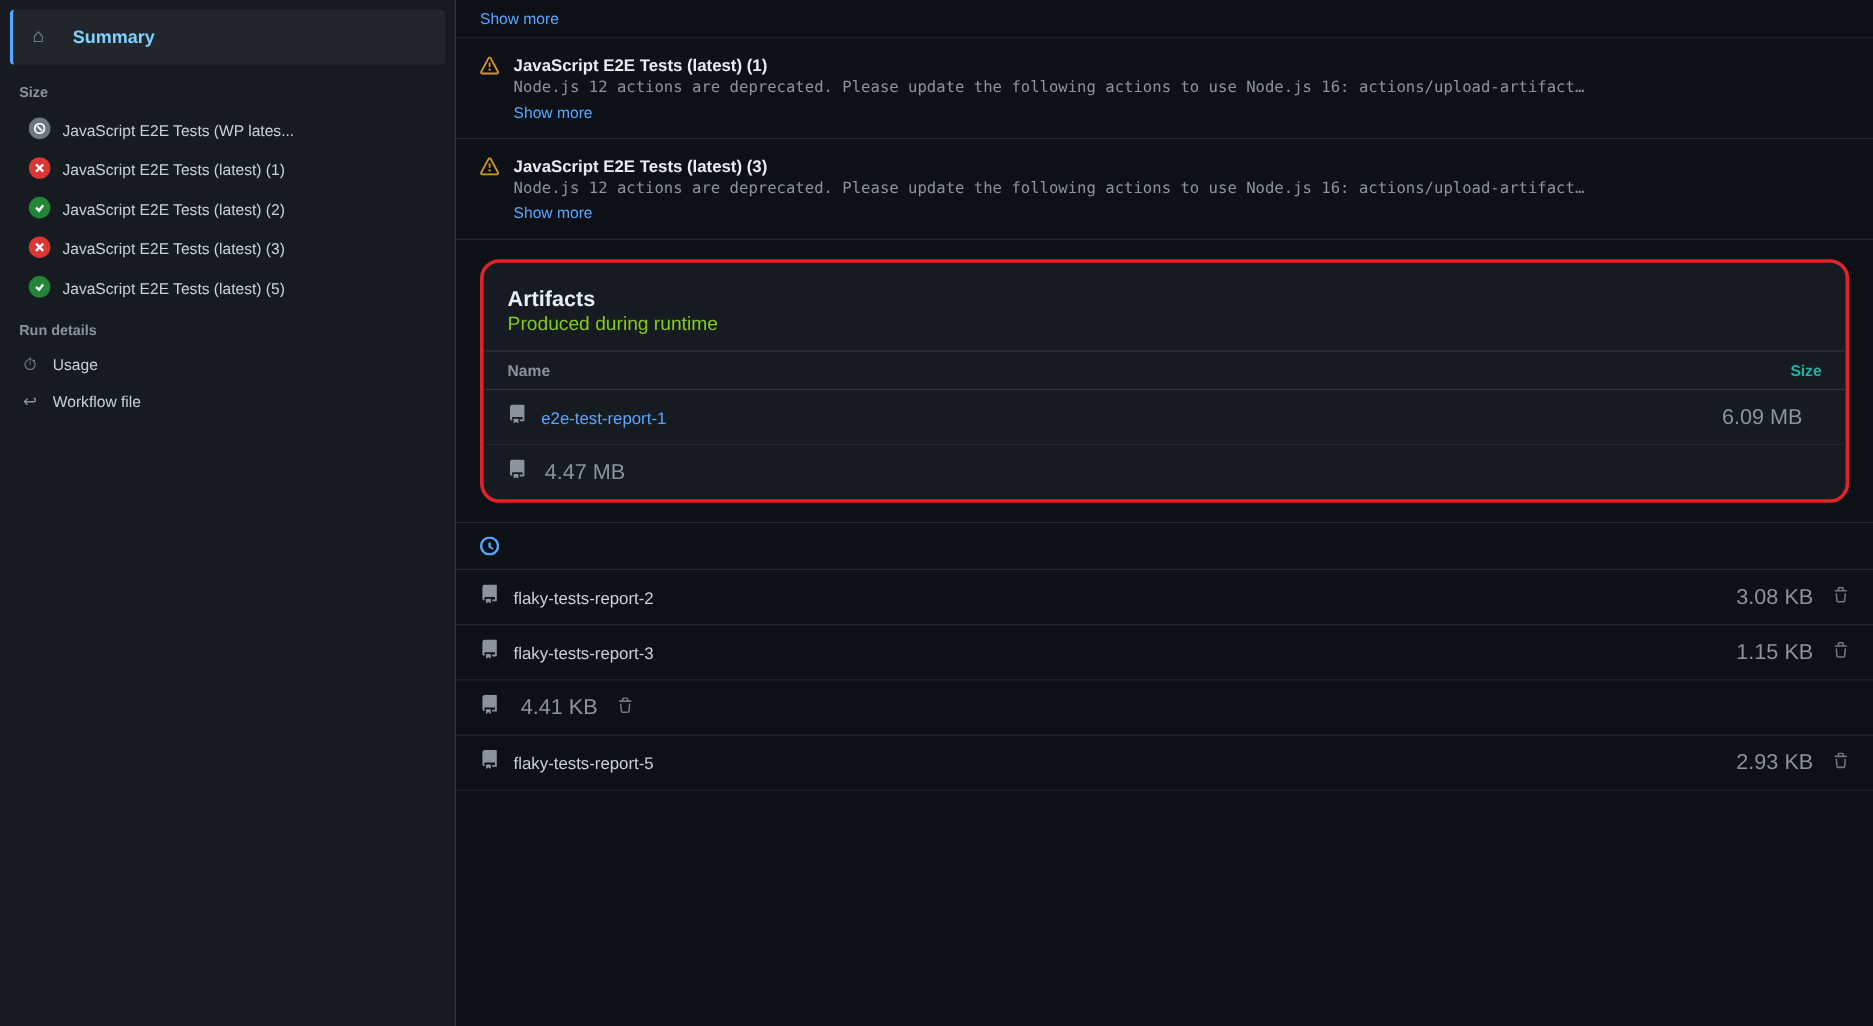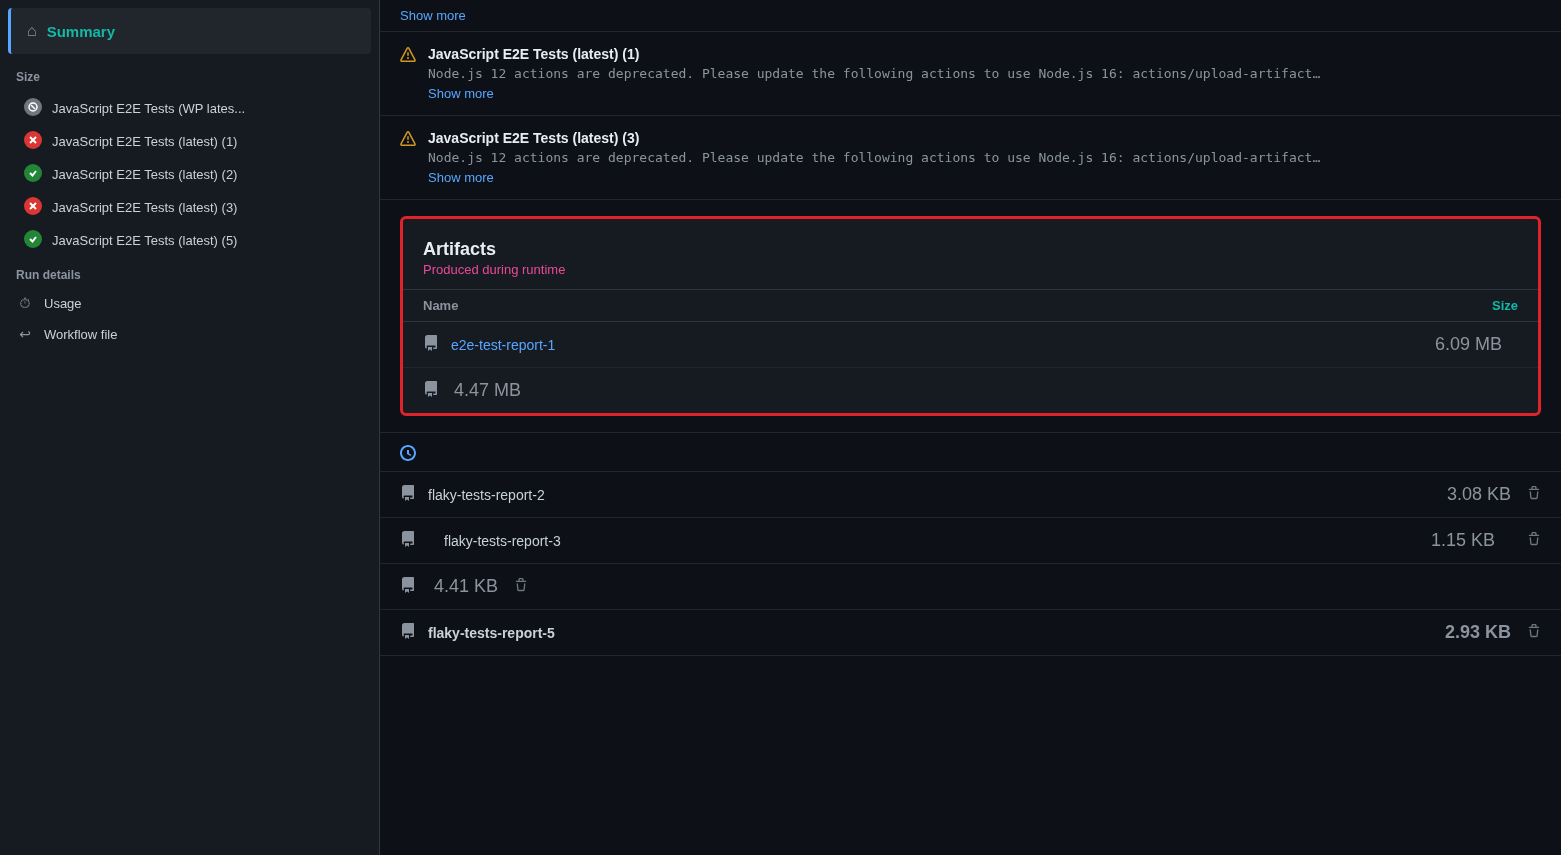--- a/index.html
+++ b/index.html
@@ -38,21 +38,22 @@
     }
 
     .sidebar-summary-icon {
       font-size: 16px;
       color: #8b949e;
     }
 
     .sidebar-summary-label {
       font-size: 15px;
       font-weight: 600;
-      color: #14b8a6;
+      color: #7dd3fc;
+      margin-left: 14px;
     }
 
     .sidebar-section-label {
       font-size: 12px;
       font-weight: 600;
       color: #8b949e;
       padding: 12px 16px 6px 16px;
       text-transform: none;
       letter-spacing: 0;
     }
@@ -182,40 +183,40 @@
     .show-more {
       color: #58a6ff;
       font-size: 13px;
       cursor: pointer;
       text-decoration: none;
     }
 
     
     .artifacts-highlighted {
       border: 3px solid #e0222a;
-      border-radius: 6px;
+      border-radius: 16px;
       margin: 16px 20px;
       background: #161b22;
       overflow: hidden;
     }
 
     .artifacts-header {
       padding: 20px 20px 12px 20px;
     }
 
     .artifacts-title {
       font-size: 18px;
       font-weight: 600;
       color: #e6edf3;
       margin-bottom: 2px;
     }
 
     .artifacts-subtitle {
-      font-size: 13px;
-      color: #ec4899;
+      font-size: 16px;
+      color: #84cc16;
     }
 
     .artifacts-table-header {
       display: flex;
       justify-content: space-between;
       padding: 8px 20px;
       border-top: 1px solid #30363d;
       border-bottom: 1px solid #30363d;
     }
 
@@ -441,40 +442,40 @@
       <div class="artifact-row" style="border-bottom: 1px solid rgb(33, 38, 45); padding: 12px 20px; display: flex; align-items: center;">
         <span class="artifact-icon"><svg width="16" height="16" viewBox="0 0 16 16" fill="#8b949e">
             <path d="M2 2.5A2.5 2.5 0 014.5 0h8.75a.75.75 0 01.75.75v12.5a.75.75 0 01-.75.75h-2.5a.75.75 0 110-1.5h1.75v-2h-8a1 1 0 00-.714 1.7.75.75 0 01-1.072 1.05A2.495 2.495 0 012 11.5v-9zm10.5-1V9h-8c-.356 0-.694.074-1 .208V2.5a1 1 0 011-1h8zM5 12.25v3.25a.25.25 0 00.4.2l1.45-1.087a.25.25 0 01.3 0L8.6 15.7a.25.25 0 00.4-.2v-3.25a.25.25 0 00-.25-.25h-3.5a.25.25 0 00-.25.25z"></path>
           </svg></span>
         <span class="artifact-name plain">flaky-tests-report-2</span>
         <span class="artifact-size">3.08 KB</span>
         <span class="delete-icon"><svg width="14" height="14" viewBox="0 0 16 16" fill="currentColor">
             <path fill-rule="evenodd" d="M6.5 1.75a.25.25 0 01.25-.25h2.5a.25.25 0 01.25.25V3h-3V1.75zm4.5 0V3h2.25a.75.75 0 010 1.5H2.75a.75.75 0 010-1.5H5V1.75C5 .784 5.784 0 6.75 0h2.5C10.216 0 11 .784 11 1.75zM4.496 6.675a.75.75 0 10-1.492.15l.66 6.6A1.75 1.75 0 005.405 15h5.19c.9 0 1.652-.681 1.741-1.576l.66-6.6a.75.75 0 00-1.492-.149l-.66 6.6a.25.25 0 01-.249.225h-5.19a.25.25 0 01-.249-.225l-.66-6.6z"></path>
           </svg></span>
       </div>
-      <div class="artifact-row" style="border-bottom: 1px solid rgb(33, 38, 45); padding: 12px 20px; display: flex; align-items: center; gap: 16px;">
+      <div class="artifact-row" style="border-bottom: 1px solid rgb(33, 38, 45); padding: 12px 20px; display: flex; align-items: center;">
         <span class="artifact-icon"><svg width="16" height="16" viewBox="0 0 16 16" fill="#8b949e">
             <path d="M2 2.5A2.5 2.5 0 014.5 0h8.75a.75.75 0 01.75.75v12.5a.75.75 0 01-.75.75h-2.5a.75.75 0 110-1.5h1.75v-2h-8a1 1 0 00-.714 1.7.75.75 0 01-1.072 1.05A2.495 2.495 0 012 11.5v-9zm10.5-1V9h-8c-.356 0-.694.074-1 .208V2.5a1 1 0 011-1h8zM5 12.25v3.25a.25.25 0 00.4.2l1.45-1.087a.25.25 0 01.3 0L8.6 15.7a.25.25 0 00.4-.2v-3.25a.25.25 0 00-.25-.25h-3.5a.25.25 0 00-.25.25z"></path>
           </svg></span>
         <span class="artifact-name plain">flaky-tests-report-3</span>
         <span class="artifact-size">1.15 KB</span>
         <span class="delete-icon"><svg width="14" height="14" viewBox="0 0 16 16" fill="currentColor">
             <path fill-rule="evenodd" d="M6.5 1.75a.25.25 0 01.25-.25h2.5a.25.25 0 01.25.25V3h-3V1.75zm4.5 0V3h2.25a.75.75 0 010 1.5H2.75a.75.75 0 010-1.5H5V1.75C5 .784 5.784 0 6.75 0h2.5C10.216 0 11 .784 11 1.75zM4.496 6.675a.75.75 0 10-1.492.15l.66 6.6A1.75 1.75 0 005.405 15h5.19c.9 0 1.652-.681 1.741-1.576l.66-6.6a.75.75 0 00-1.492-.149l-.66 6.6a.25.25 0 01-.249.225h-5.19a.25.25 0 01-.249-.225l-.66-6.6z"></path>
           </svg></span>
       </div>
       <div class="artifact-row" style="border-bottom: 1px solid rgb(33, 38, 45); padding: 12px 20px; display: flex; align-items: center;">
         <span class="artifact-icon"><svg width="16" height="16" viewBox="0 0 16 16" fill="#8b949e">
             <path d="M2 2.5A2.5 2.5 0 014.5 0h8.75a.75.75 0 01.75.75v12.5a.75.75 0 01-.75.75h-2.5a.75.75 0 110-1.5h1.75v-2h-8a1 1 0 00-.714 1.7.75.75 0 01-1.072 1.05A2.495 2.495 0 012 11.5v-9zm10.5-1V9h-8c-.356 0-.694.074-1 .208V2.5a1 1 0 011-1h8zM5 12.25v3.25a.25.25 0 00.4.2l1.45-1.087a.25.25 0 01.3 0L8.6 15.7a.25.25 0 00.4-.2v-3.25a.25.25 0 00-.25-.25h-3.5a.25.25 0 00-.25.25z"></path>
           </svg></span>
         <span class="artifact-size">4.41 KB</span>
         <span class="delete-icon"><svg width="14" height="14" viewBox="0 0 16 16" fill="currentColor">
             <path fill-rule="evenodd" d="M6.5 1.75a.25.25 0 01.25-.25h2.5a.25.25 0 01.25.25V3h-3V1.75zm4.5 0V3h2.25a.75.75 0 010 1.5H2.75a.75.75 0 010-1.5H5V1.75C5 .784 5.784 0 6.75 0h2.5C10.216 0 11 .784 11 1.75zM4.496 6.675a.75.75 0 10-1.492.15l.66 6.6A1.75 1.75 0 005.405 15h5.19c.9 0 1.652-.681 1.741-1.576l.66-6.6a.75.75 0 00-1.492-.149l-.66 6.6a.25.25 0 01-.249.225h-5.19a.25.25 0 01-.249-.225l-.66-6.6z"></path>
           </svg></span>
       </div>
-      <div class="artifact-row" style="border-bottom: 1px solid rgb(33, 38, 45); padding: 12px 20px; display: flex; align-items: center; font-weight: bold;">
+      <div class="artifact-row" style="border-bottom: 1px solid rgb(33, 38, 45); padding: 12px 20px; display: flex; align-items: center;">
         <span class="artifact-icon"><svg width="16" height="16" viewBox="0 0 16 16" fill="#8b949e">
             <path d="M2 2.5A2.5 2.5 0 014.5 0h8.75a.75.75 0 01.75.75v12.5a.75.75 0 01-.75.75h-2.5a.75.75 0 110-1.5h1.75v-2h-8a1 1 0 00-.714 1.7.75.75 0 01-1.072 1.05A2.495 2.495 0 012 11.5v-9zm10.5-1V9h-8c-.356 0-.694.074-1 .208V2.5a1 1 0 011-1h8zM5 12.25v3.25a.25.25 0 00.4.2l1.45-1.087a.25.25 0 01.3 0L8.6 15.7a.25.25 0 00.4-.2v-3.25a.25.25 0 00-.25-.25h-3.5a.25.25 0 00-.25.25z"></path>
           </svg></span>
         <span class="artifact-name plain">flaky-tests-report-5</span>
         <span class="artifact-size">2.93 KB</span>
         <span class="delete-icon"><svg width="14" height="14" viewBox="0 0 16 16" fill="currentColor">
             <path fill-rule="evenodd" d="M6.5 1.75a.25.25 0 01.25-.25h2.5a.25.25 0 01.25.25V3h-3V1.75zm4.5 0V3h2.25a.75.75 0 010 1.5H2.75a.75.75 0 010-1.5H5V1.75C5 .784 5.784 0 6.75 0h2.5C10.216 0 11 .784 11 1.75zM4.496 6.675a.75.75 0 10-1.492.15l.66 6.6A1.75 1.75 0 005.405 15h5.19c.9 0 1.652-.681 1.741-1.576l.66-6.6a.75.75 0 00-1.492-.149l-.66 6.6a.25.25 0 01-.249.225h-5.19a.25.25 0 01-.249-.225l-.66-6.6z"></path>
           </svg></span>
       </div>
     </div>

